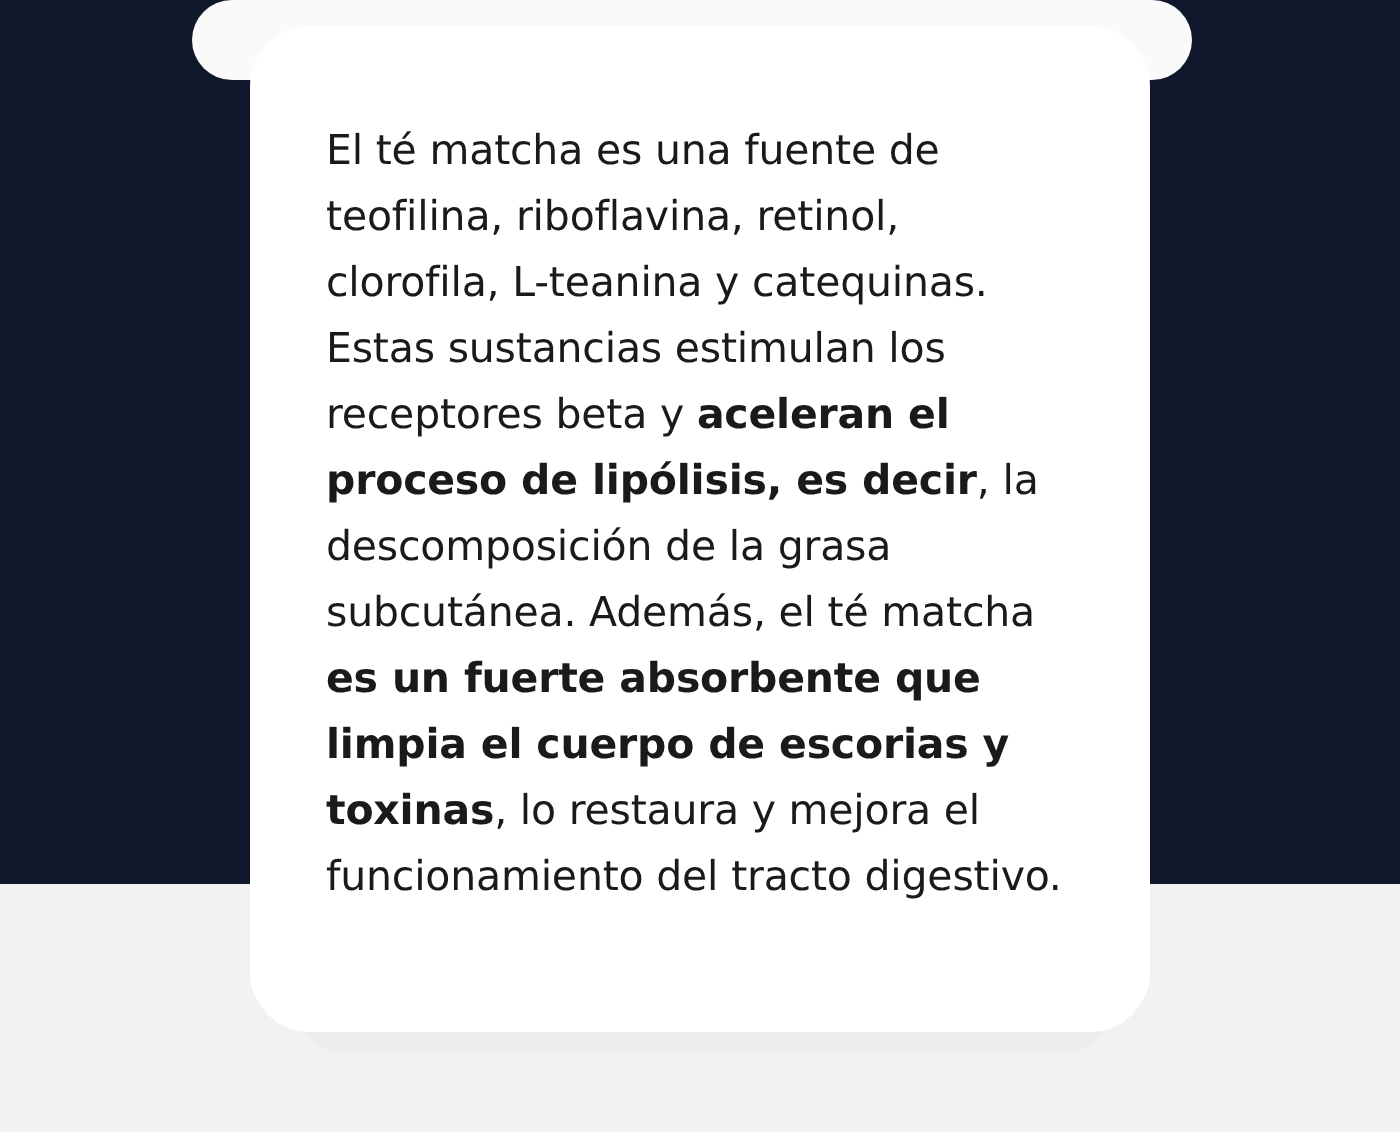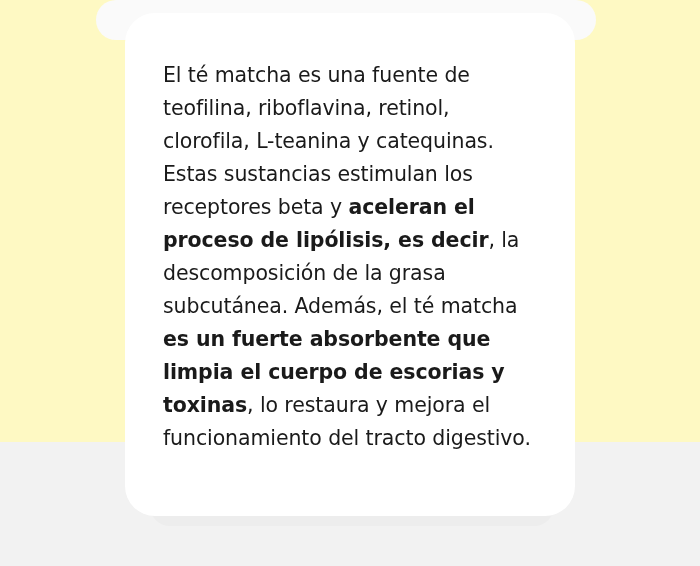--- a/index.html
+++ b/index.html
@@ -10,21 +10,21 @@
     width: 700px;
     height: 566px;
     background: #f2f2f2;
     font-family: "Liberation Sans", sans-serif;
     overflow: hidden;
   }
   .page {
     position: relative;
     width: 700px;
     height: 442px;
-    background: #fef9c3;
+    background: #0f172a;
   }
   
   .card-back-top {
     position: absolute;
     left: 96px;
     top: 0px;
     width: 500px;
     height: 40px;
     background: #fafafa;
     border-radius: 26px;

